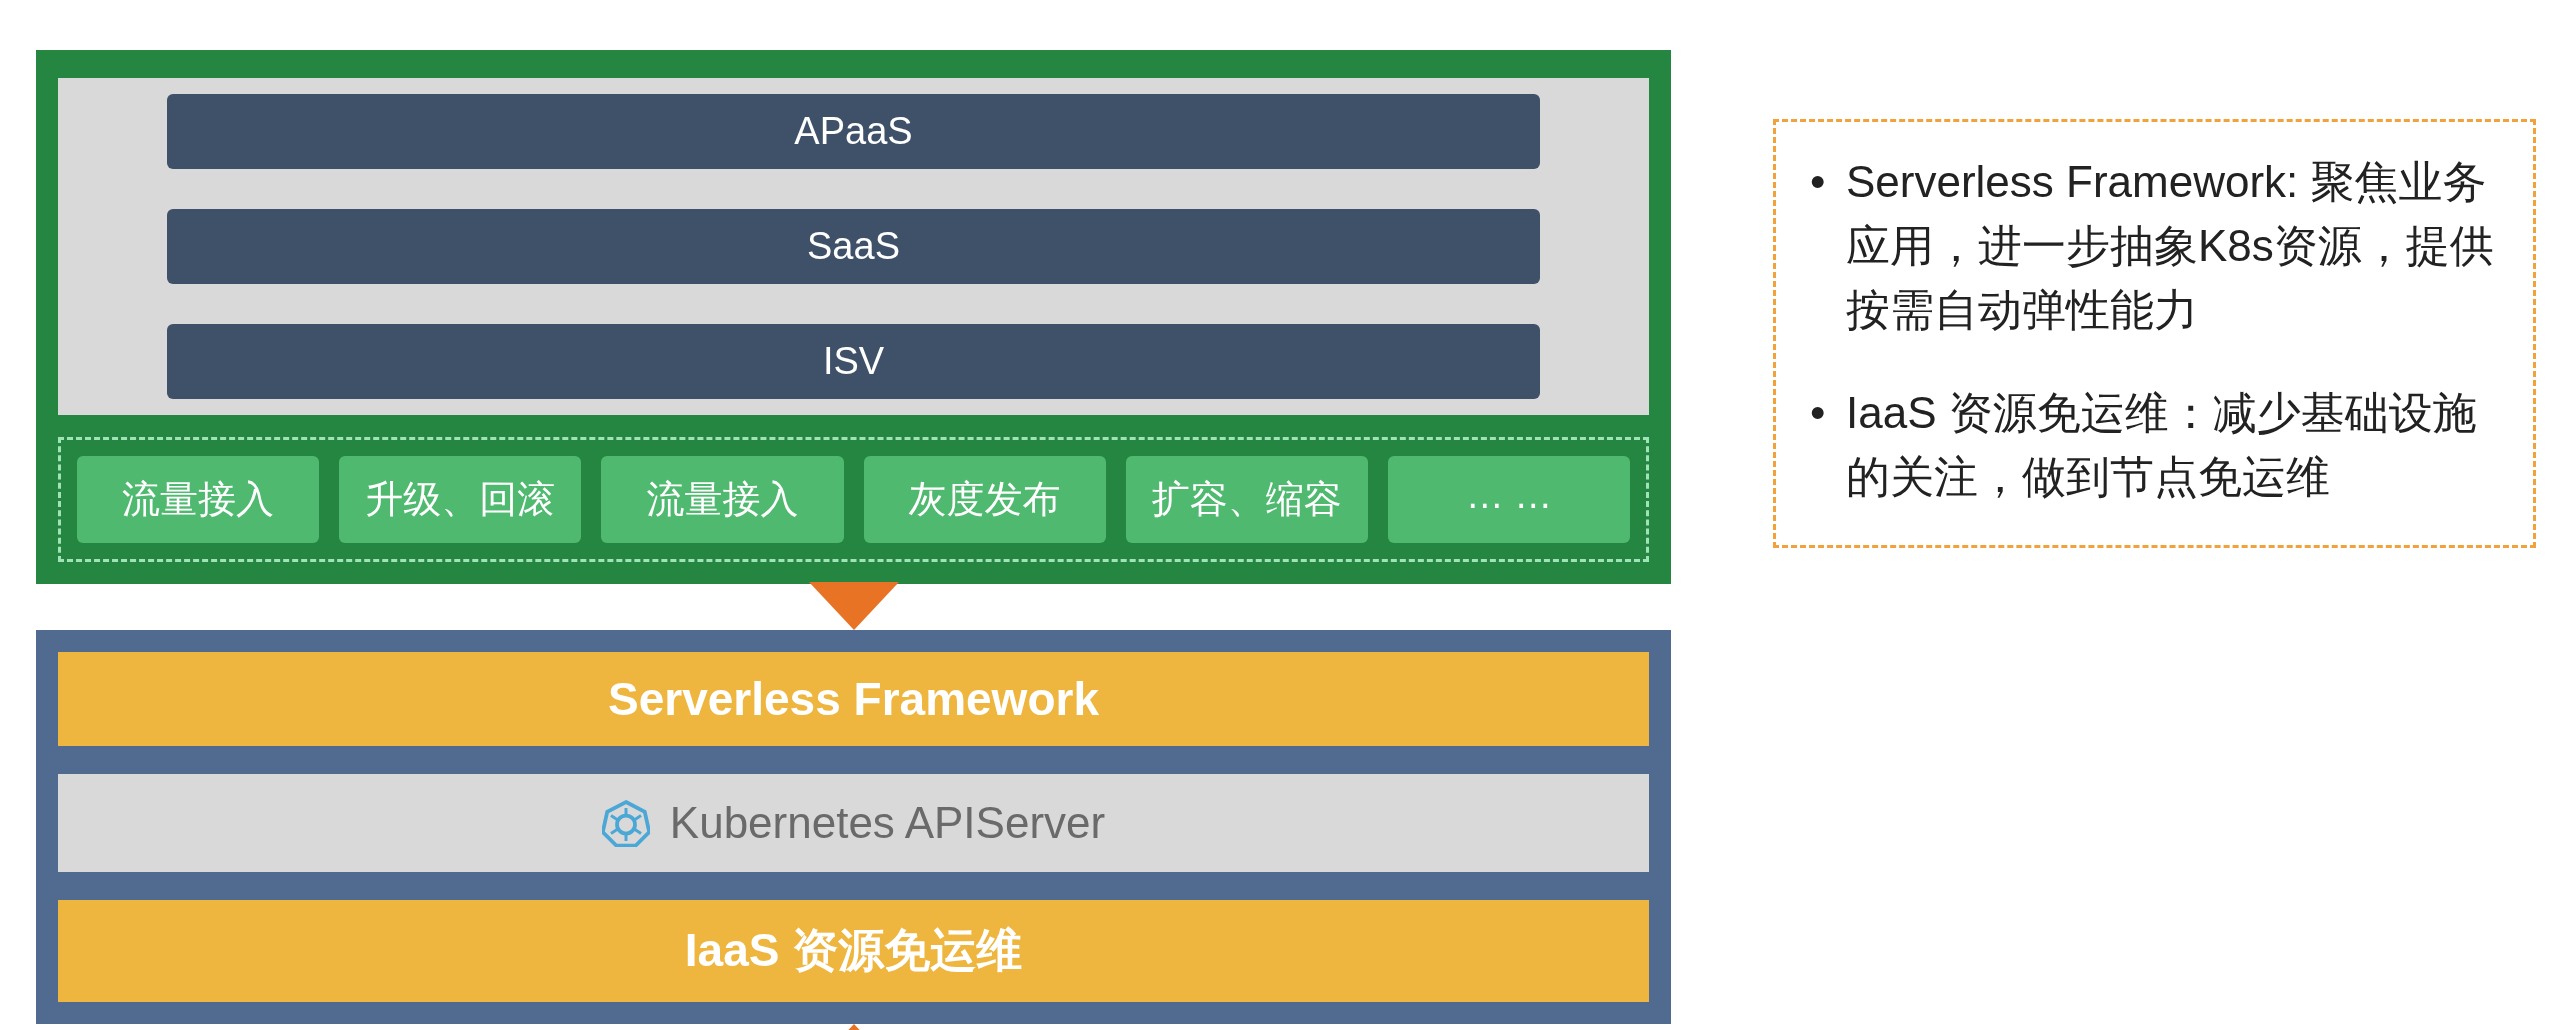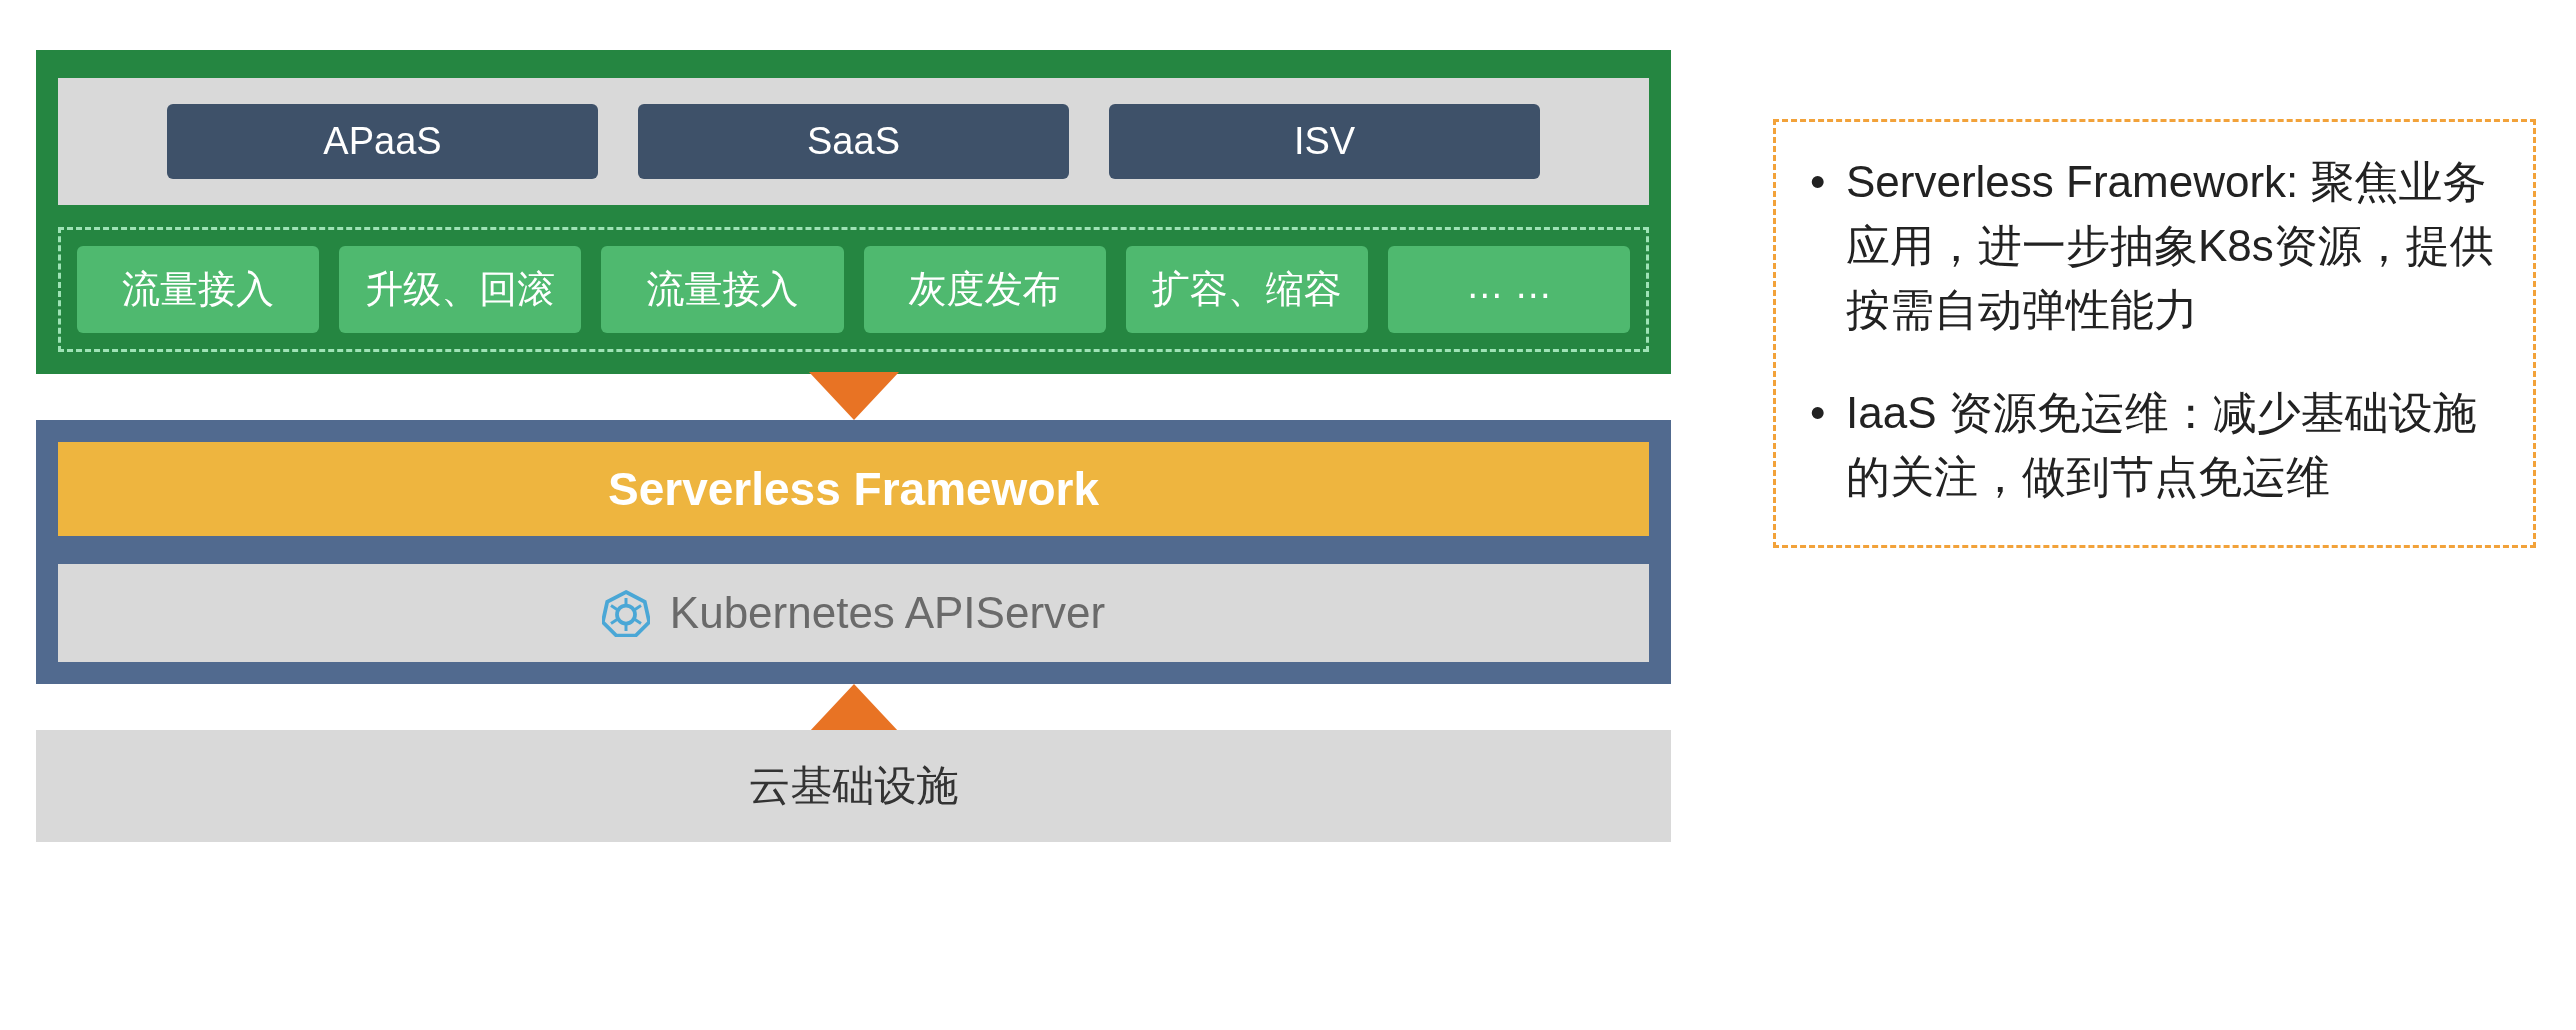--- a/index.html
+++ b/index.html
@@ -15,24 +15,25 @@
   }
 
   
   .top-green {
     background: #258641;
     width: 100%;
     padding: 28px 22px 22px 22px;
   }
   .top-inner {
     background: #d9d9d9;
-    padding: 26px 109px;
+    padding: 16px 109px;
     display: flex;
     gap: 40px;
     justify-content: center;
+    flex-direction: column;
   }
   .navy-pill {
     flex: 1;
     background: #3e5169;
     color: #fff;
     font-size: 38px;
     font-weight: 500;
     text-align: center;
     padding: 16px 0;
     border-radius: 6px;
@@ -176,20 +177,21 @@
             <line x1="43" y1="28" x2="52" y2="22"></line>
             <line x1="43" y1="40" x2="52" y2="46"></line>
             <line x1="32" y1="46" x2="32" y2="56"></line>
             <line x1="21" y1="40" x2="12" y2="46"></line>
             <line x1="21" y1="28" x2="12" y2="22"></line>
           </g>
         </svg>
       </span>
       <span>Kubernetes APIServer</span>
     </div>
+    <div class="yellow-bar">IaaS 资源免运维</div>
   </div>
 
   <div class="arrow-up"></div>
 
   <div class="cloud-infra">云基础设施</div>
 
 </div>
 
 <div class="desc-box">
   <ul>

